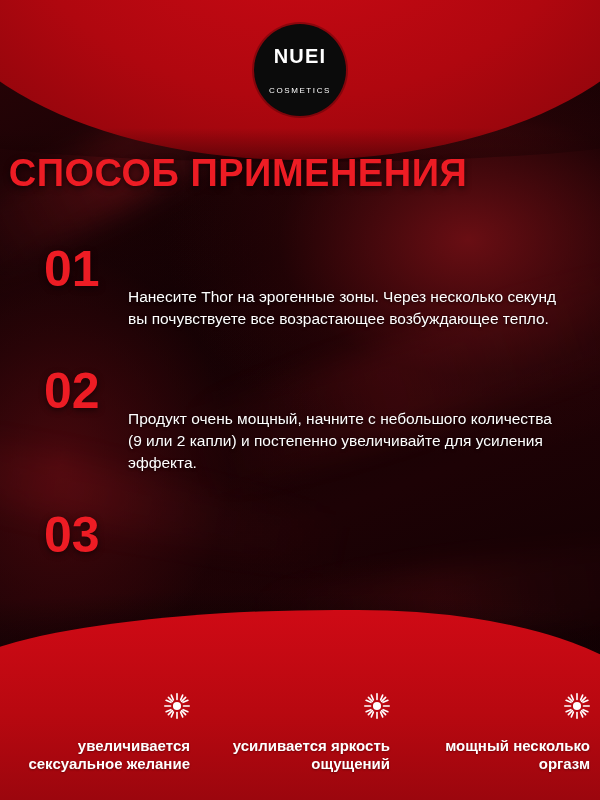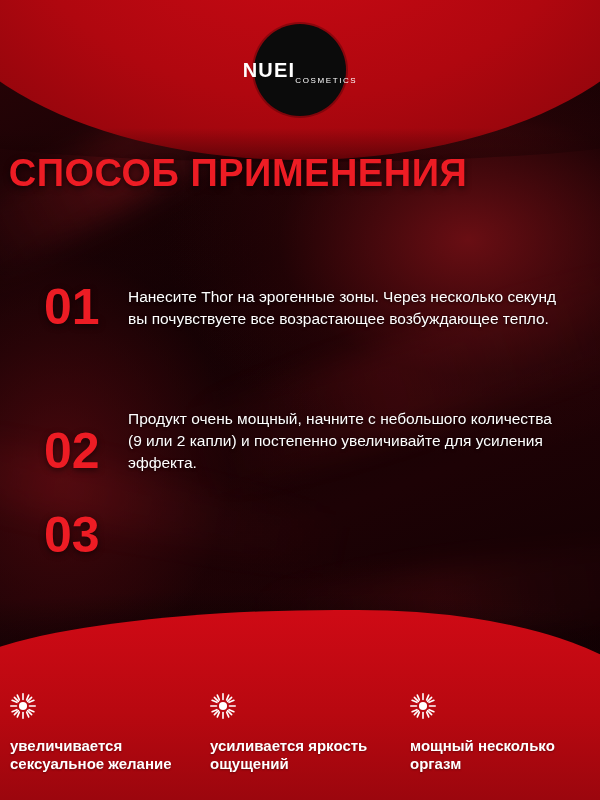--- a/index.html
+++ b/index.html
@@ -87,21 +87,21 @@
   .logo {
     position: absolute;
     top: 24px;
     left: 50%;
     transform: translateX(-50%);
     width: 92px;
     height: 92px;
     border-radius: 50%;
     background: #0b0b0b;
     display: flex;
-    flex-direction: row;
+    flex-direction: column;
     align-items: center;
     justify-content: center;
     box-shadow: 0 0 0 2px rgba(0,0,0,0.25);
   }
   .logo .brand {
     color: #ffffff;
     font-weight: bold;
     font-size: 20px;
     letter-spacing: 1.2px;
     line-height: 1;
@@ -130,21 +130,21 @@
 
   
   .steps {
     position: absolute;
     top: 246px;
     left: 44px;
     width: 520px;
   }
   .step {
     display: flex;
-    align-items: flex-end;
+    align-items: flex-start;
     margin-bottom: 38px;
   }
   .step-num {
     color: #ed1c24;
     font-size: 50px;
     font-weight: bold;
     line-height: 0.92;
     width: 84px;
     flex: 0 0 84px;
     text-shadow: 0 2px 6px rgba(0,0,0,0.55);
@@ -163,21 +163,21 @@
     position: absolute;
     bottom: 26px;
     left: 0;
     width: 600px;
     display: flex;
     justify-content: space-around;
     align-items: flex-start;
   }
   .benefit {
     width: 180px;
-    text-align: left;
+    text-align: right;
     color: #ffffff;
   }
   .benefit .label {
     font-size: 15px;
     font-weight: bold;
     line-height: 1.25;
     margin-top: 14px;
     text-shadow: 0 1px 2px rgba(0,0,0,0.35);
   }
   .burst {

